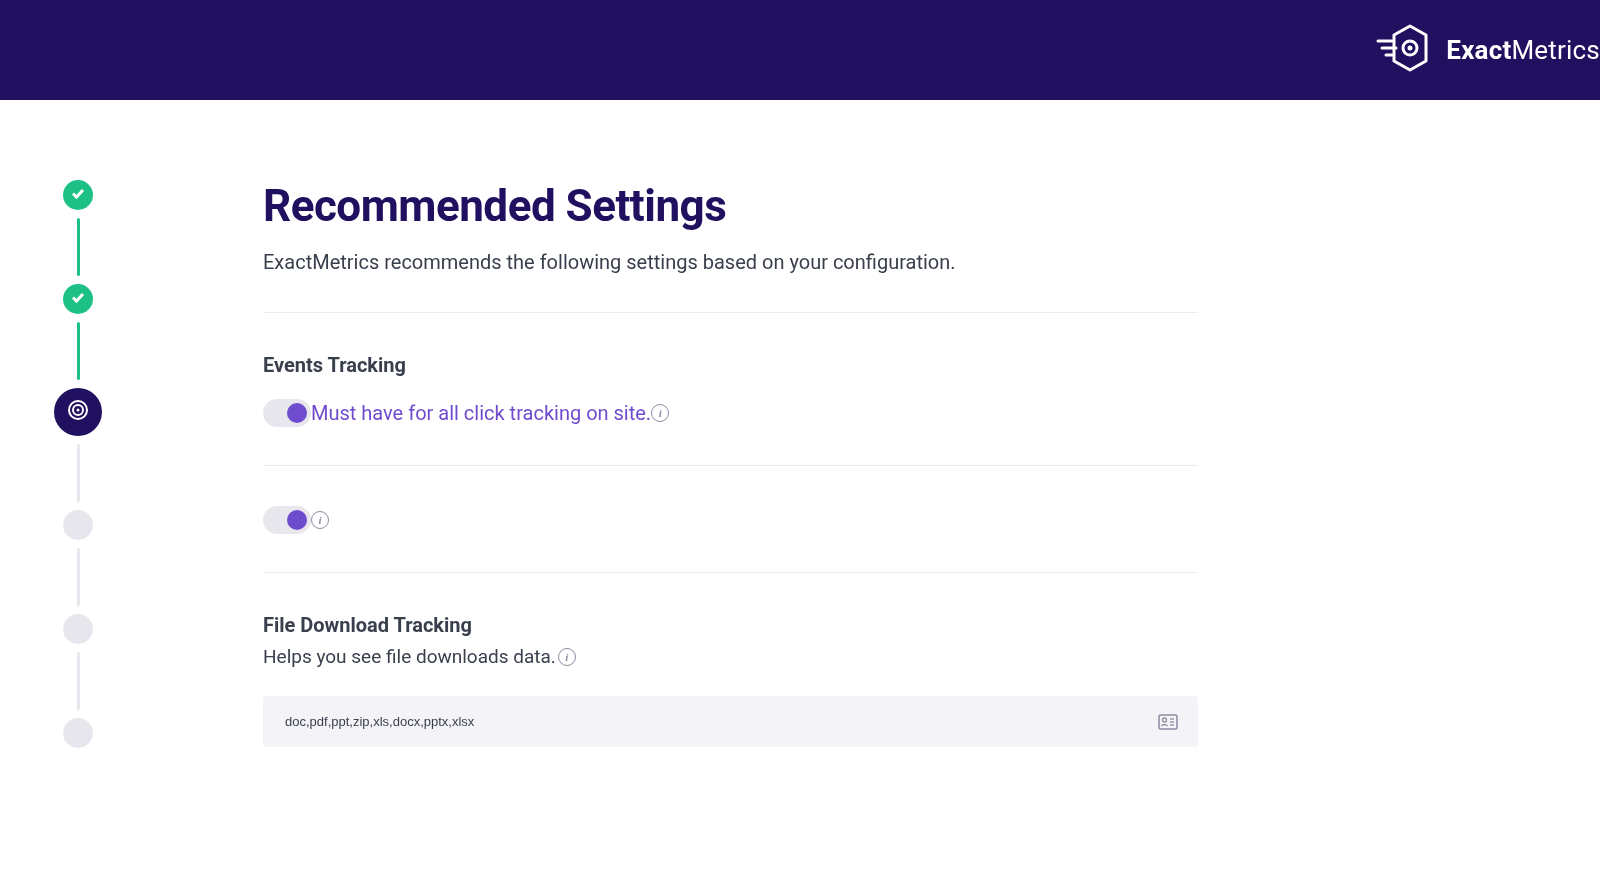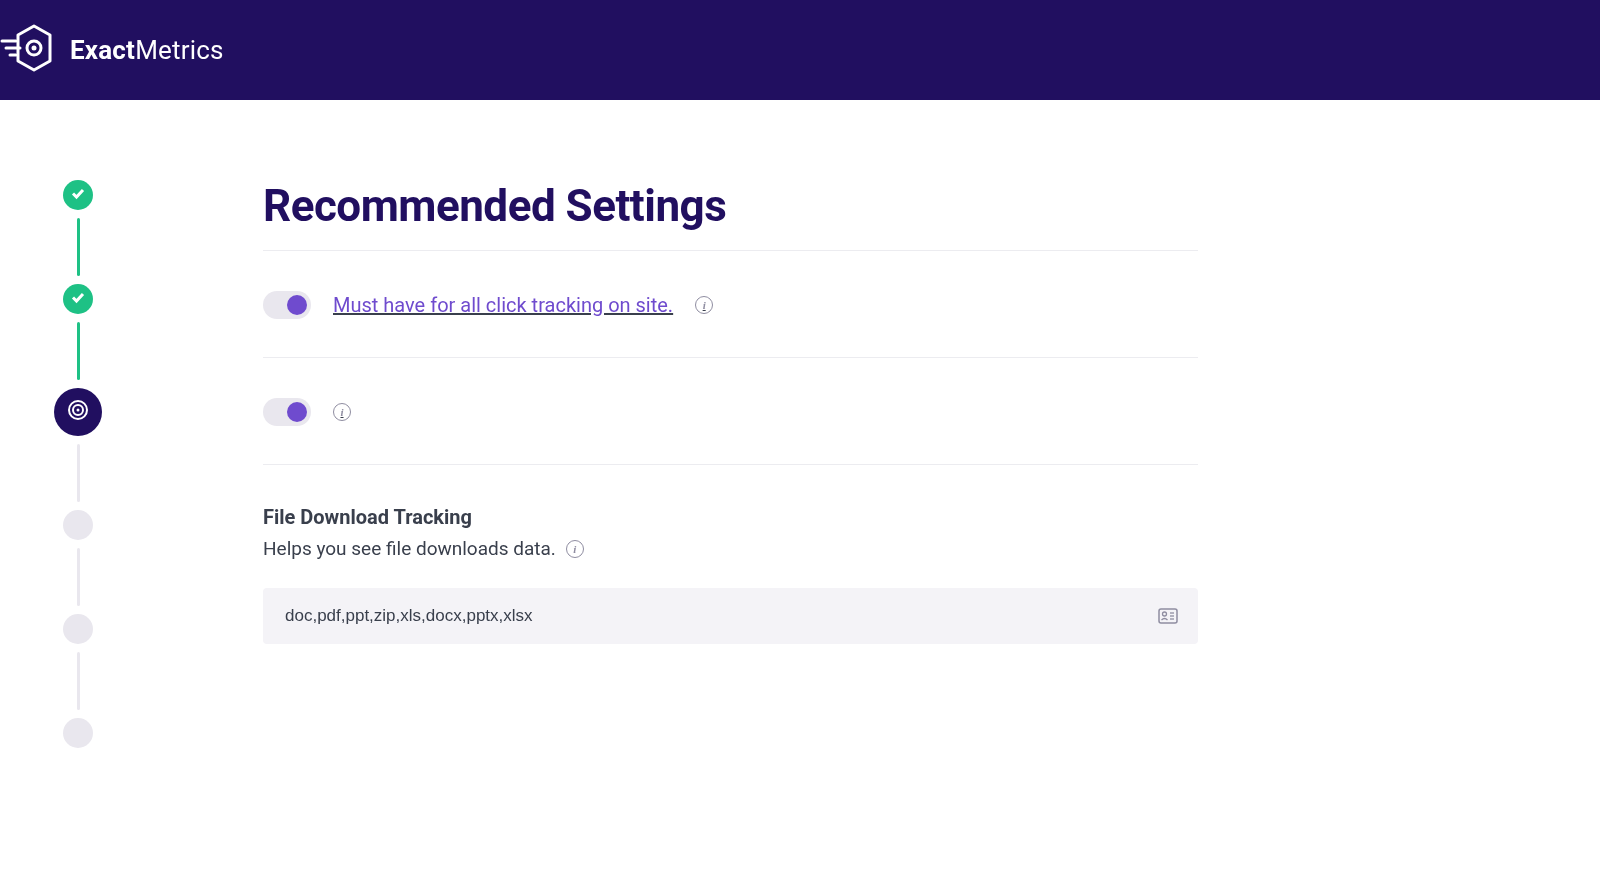--- a/index.html
+++ b/index.html
@@ -10,21 +10,21 @@
     body {
       font-family: -apple-system, BlinkMacSystemFont, "Segoe UI", Roboto, Helvetica, Arial, sans-serif;
       background: #ffffff;
       color: #393f4c;
     }
     .header {
       background: #210f60;
       height: 100px;
       display: flex;
       align-items: center;
-      justify-content: flex-start;
+      justify-content: flex-end;
     }
     .logo {
       display: flex;
       align-items: center;
       gap: 14px;
       color: #ffffff;
     }
     .logo-icon {
       width: 56px;
       height: 48px;
@@ -124,22 +124,20 @@
     }
     .setting-title {
       font-size: 20px;
       font-weight: 700;
       color: #393f4c;
       margin-bottom: 22px;
     }
     .setting-row {
       display: flex;
       align-items: center;
-      gap: 22px;
-      text-decoration: underline;
     }
     .toggle {
       width: 48px;
       height: 28px;
       background: #e9e7ee;
       border-radius: 14px;
       position: relative;
       cursor: pointer;
       flex-shrink: 0;
     }
@@ -160,21 +158,21 @@
     .setting-desc {
       font-size: 20px;
       color: #6f4bce;
     }
     .setting-desc-plain {
       font-size: 19px;
       color: #393f4c;
       margin-bottom: 28px;
       display: flex;
       align-items: center;
-      gap: 10px;
+      gap: 2px;
     }
     .info-icon {
       width: 18px;
       height: 18px;
       border: 1.5px solid #8f8da1;
       border-radius: 50%;
       display: inline-flex;
       align-items: center;
       justify-content: center;
       font-size: 11px;
@@ -191,21 +189,21 @@
     .file-section .setting-title {
       margin-bottom: 8px;
     }
     .input-wrapper {
       position: relative;
       width: 100%;
     }
     .text-input {
       width: 100%;
       padding: 18px 50px 18px 22px;
-      font-size: 17px;
+      font-size: 13px;
       color: #393f4c;
       background: #f4f3f7;
       border: none;
       border-radius: 4px;
       outline: none;
     }
     .input-icon {
       position: absolute;
       right: 20px;
       top: 50%;
@@ -264,24 +262,26 @@
     <div class="step-connector pending"></div>
     <div class="step-circle pending"></div>
     <div class="step-connector pending"></div>
     <div class="step-circle pending"></div>
     <div class="step-connector pending"></div>
     <div class="step-circle pending"></div>
   </div>
 
   <div class="main">
     <h1 class="page-title">Recommended Settings</h1>
+    <p class="page-subtitle">ExactMetrics recommends the following settings based on your configuration.</p>
 
     <div class="divider"></div>
 
     <div class="setting-section">
+      <h2 class="setting-title">Events Tracking</h2>
       <div class="setting-row">
         <div class="toggle on">
           <div class="toggle-knob"></div>
         </div>
         <span class="setting-desc">Must have for all click tracking on site.</span>
         <span class="info-icon">i</span>
       </div>
     </div>
 
     <div class="divider"></div>

